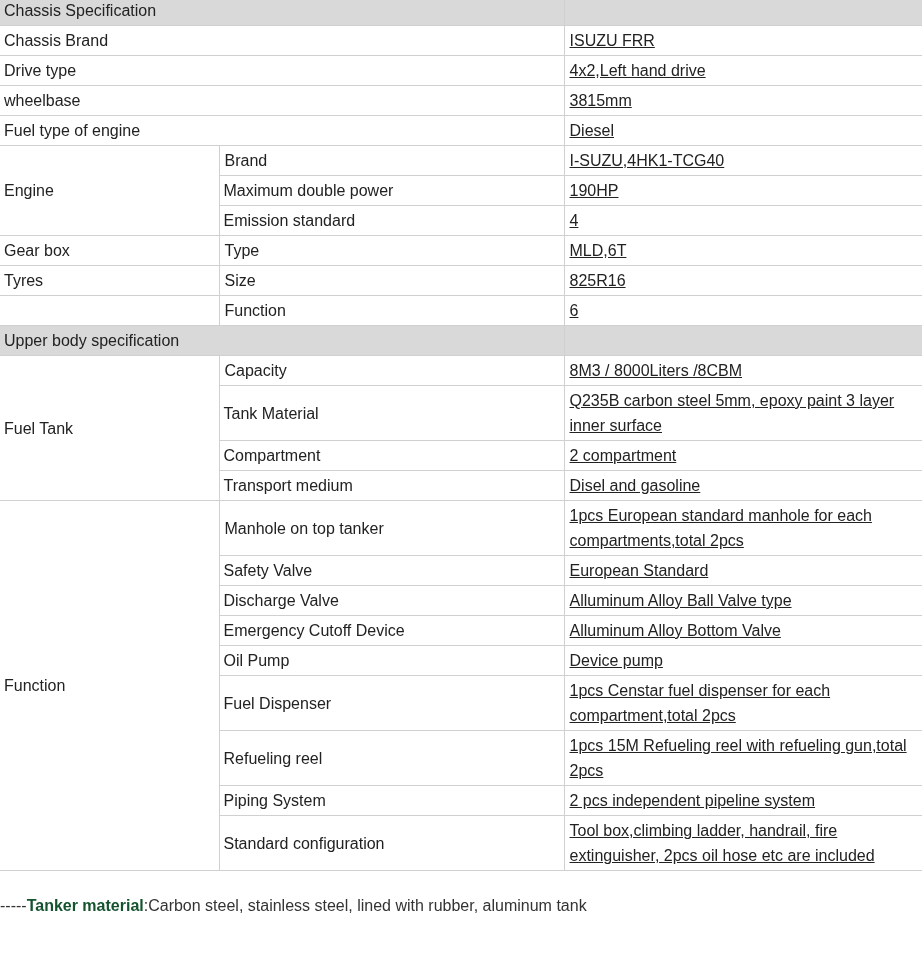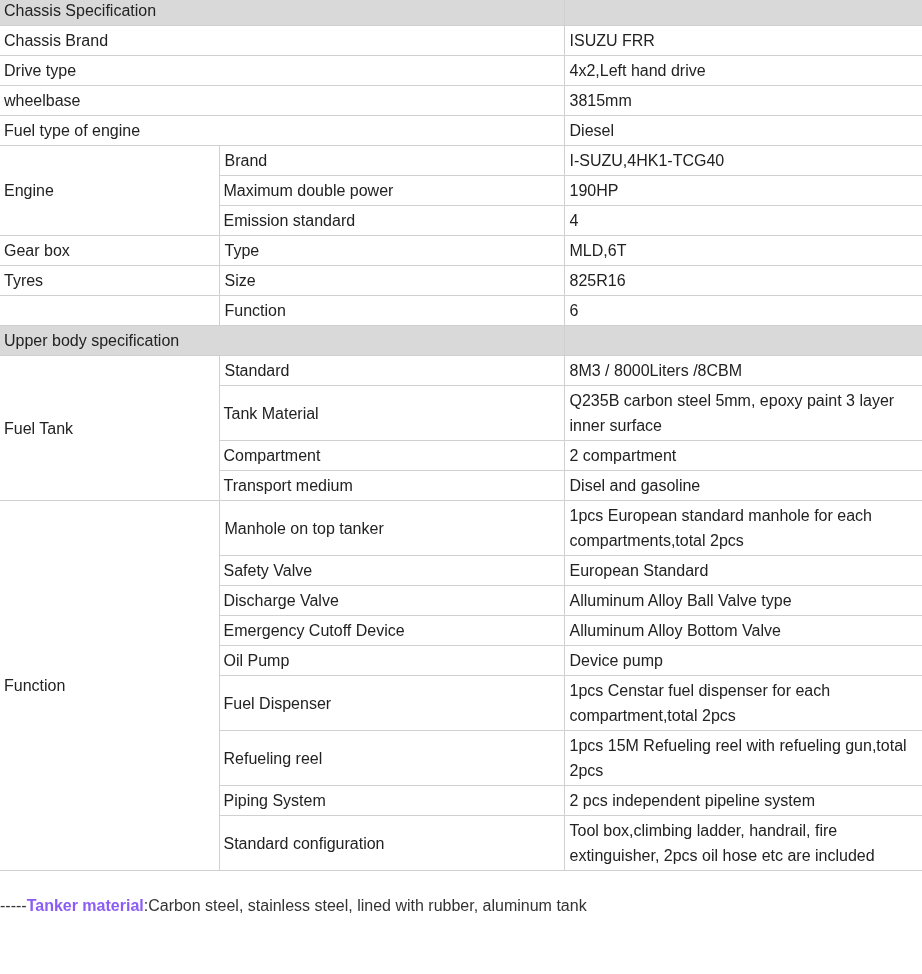--- a/index.html
+++ b/index.html
@@ -19,31 +19,31 @@
   table.spec col.c3 { width: 358px; }
   table.spec td {
     border: 1px solid #d0d0d0;
     padding: 0 4px 0 5px;
     height: 29px;
     line-height: 25px;
     vertical-align: middle;
     word-wrap: break-word;
   }
   table.spec tr > td:first-child { border-left: none; padding-left: 4px; }
-  table.spec tr > td:last-child { border-right: none; }
+  table.spec tr > td:last-child { border-right: none; text-decoration: underline; }
   table.spec tr.section td { background: #d9d9d9; }
   table.spec td.tall { height: 54px; }
   .notes {
     margin-top: 22px;
     line-height: 25px;
     font-size: 16px;
     color: #333333;
   }
   .notes .line { white-space: nowrap; }
-  .notes b { color: #8b5cf6; }
+  .notes b { color: #14532d; }
 </style>
 </head>
 <body>
 
 <table class="spec">
   <colgroup>
       <col class="c1">
       <col class="c2">
       <col class="c3">
     </colgroup>
@@ -101,21 +101,21 @@
       <td>6</td>
     </tr>
 
     <tr class="section">
       <td colspan="2">Upper body specification</td>
       <td></td>
     </tr>
 
     <tr>
       <td rowspan="4">Fuel Tank</td>
-      <td>Standard</td>
+      <td>Capacity</td>
       <td>8M3 / 8000Liters /8CBM</td>
     </tr>
     <tr>
       <td class="tall">Tank Material</td>
       <td class="tall">Q235B carbon steel 5mm, epoxy paint 3 layer inner surface</td>
     </tr>
     <tr>
       <td>Compartment</td>
       <td>2 compartment</td>
     </tr>

